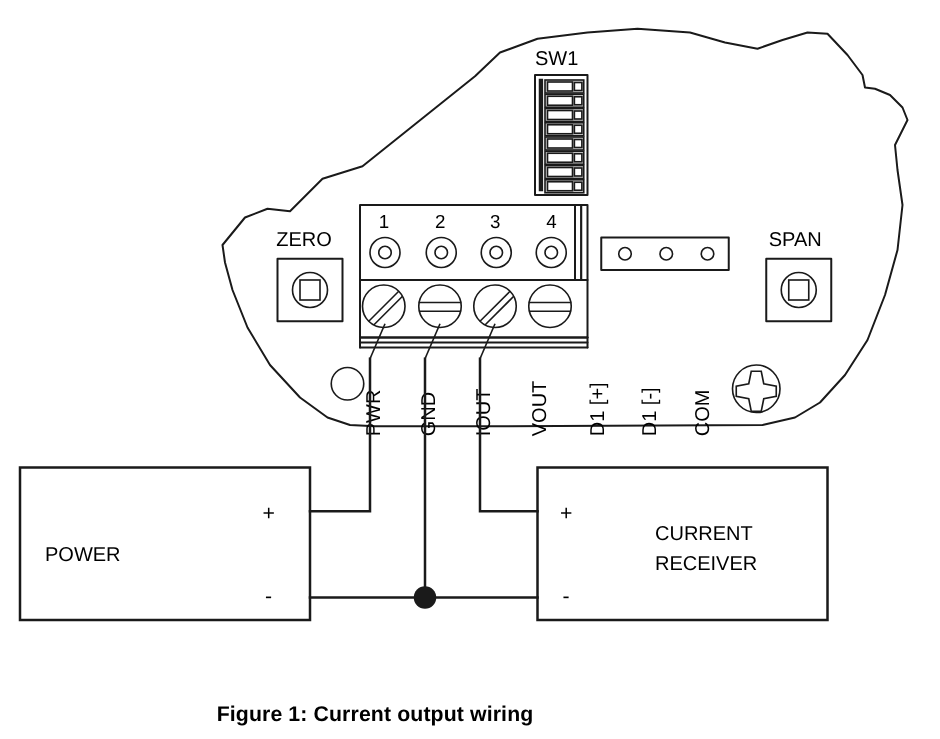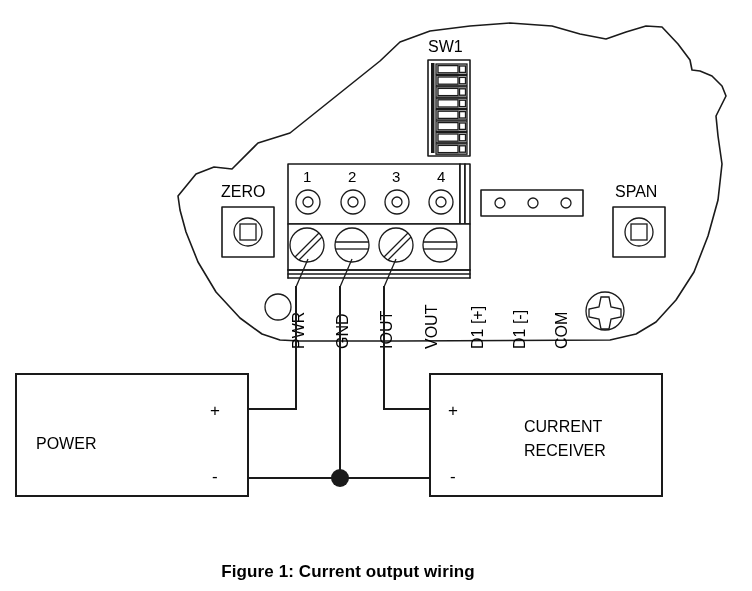--- a/index.html
+++ b/index.html
@@ -31,21 +31,20 @@
     position: absolute;
     left: 0;
     top: 558px;
     width: 600px;
     text-align: center;
     font-size: 17px;
     font-weight: bold;
     color: #000000;
     font-family: "Liberation Sans", sans-serif;
     letter-spacing: 0.1px;
-    margin-left: 48px;
   }
   text {
     font-family: "Liberation Sans", sans-serif;
     fill: #000000;
   }
   .lbl-small { font-size: 16px; }
   .lbl-term  { font-size: 16px; }
   .lbl-num   { font-size: 15px; }
   .lbl-box   { font-size: 16px; }
   .lbl-sign  { font-size: 17px; }

